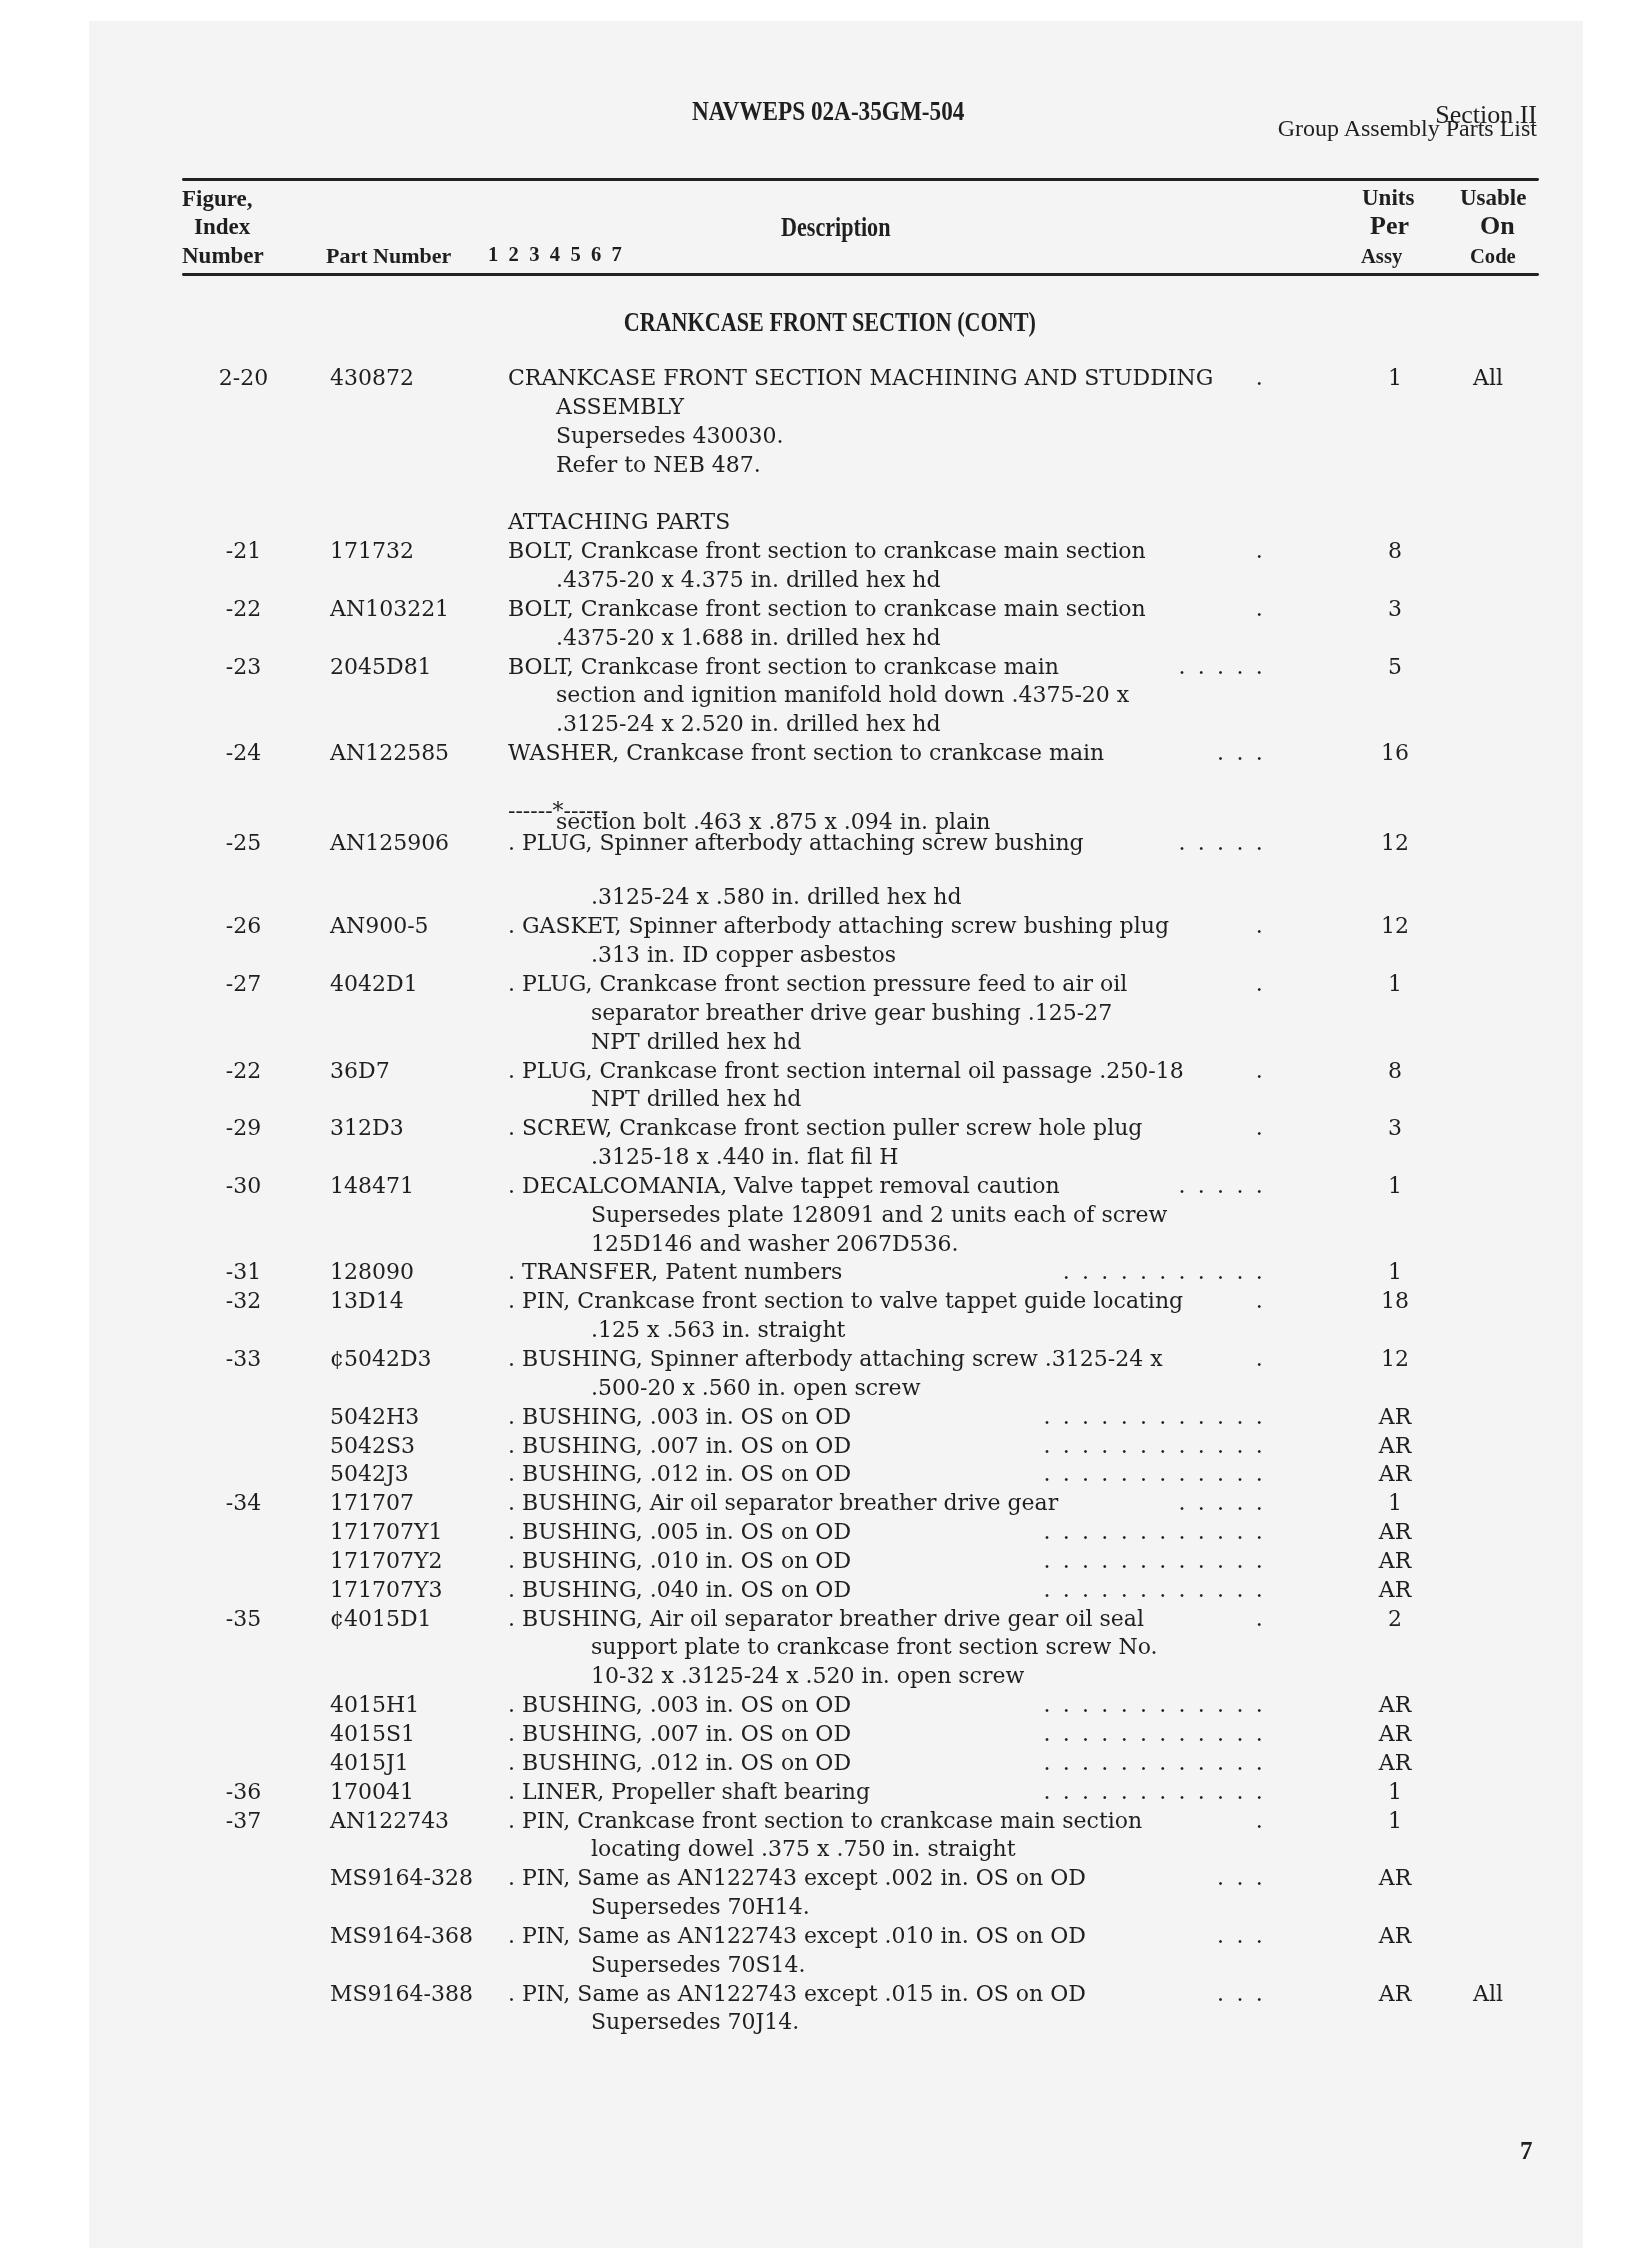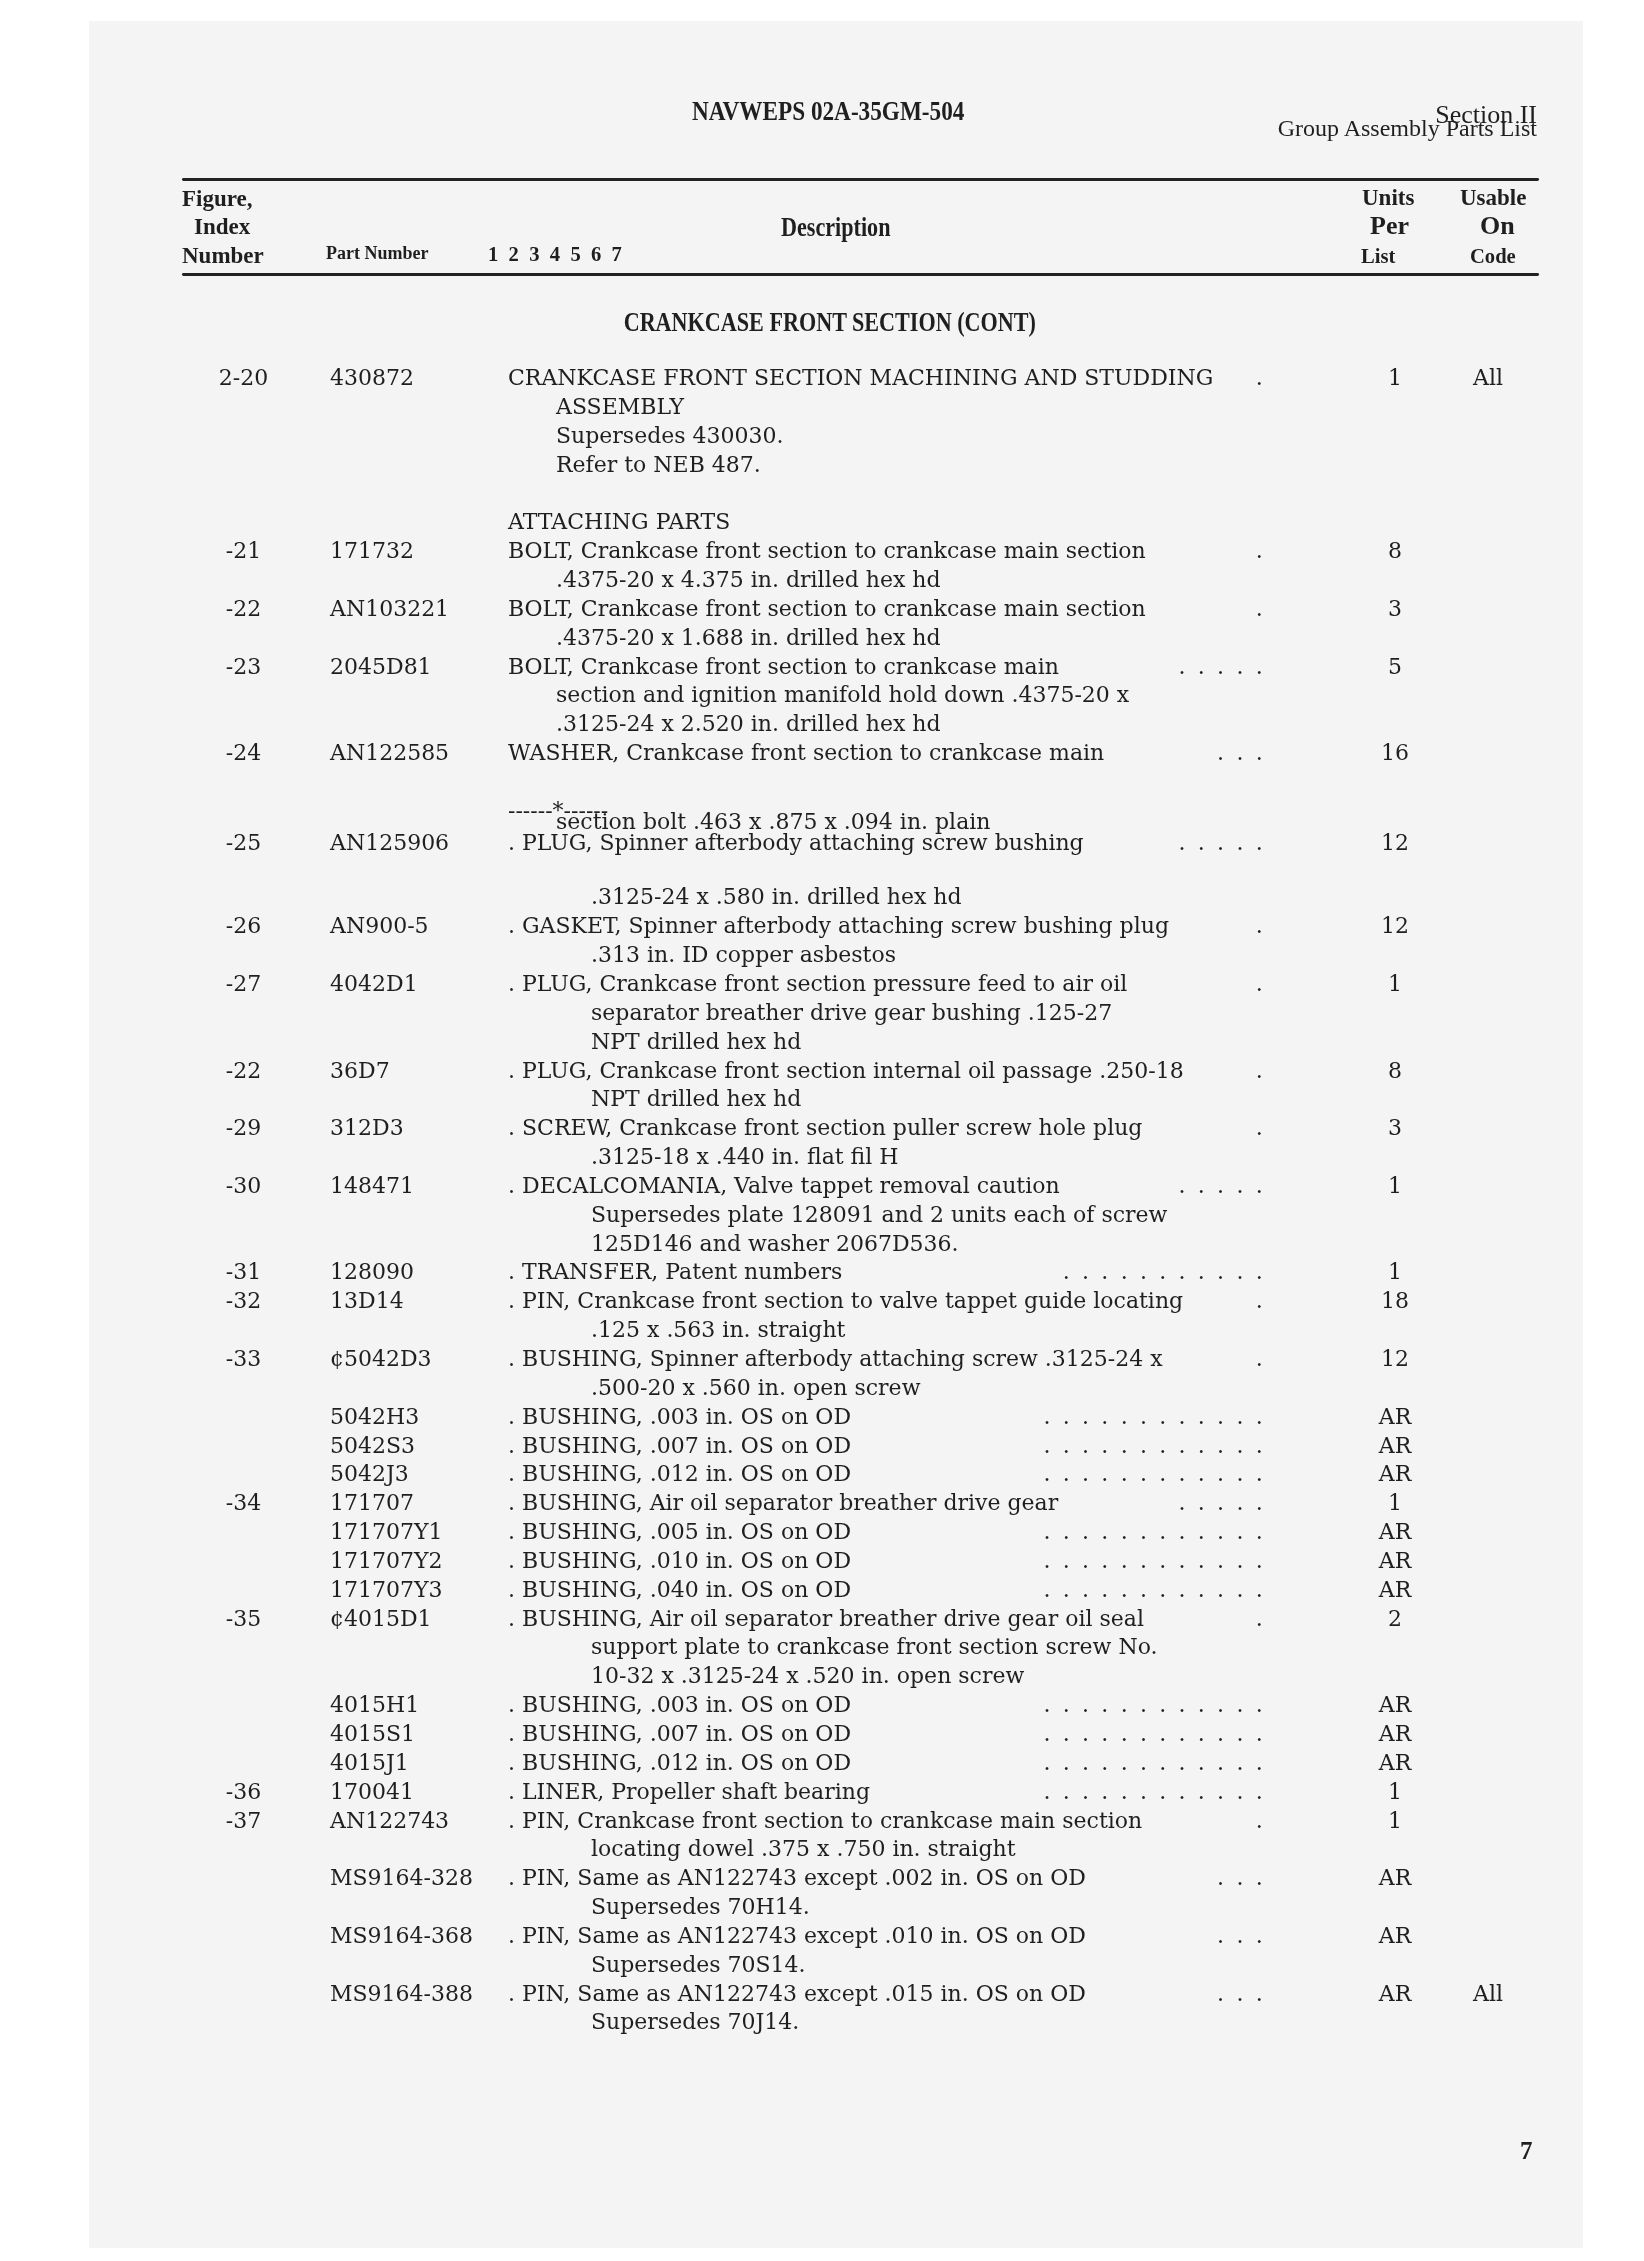--- a/index.html
+++ b/index.html
@@ -58,26 +58,26 @@
 
 <div class="abs doc-id">NAVWEPS 02A-35GM-504</div>
 <div class="abs section-no">Section II</div>
 <div class="abs section-name">Group Assembly Parts List</div>
 
 <div class="rule top"></div>
 
 <div class="abs hdr" style="left:182px; top:186px;">Figure,</div>
 <div class="abs hdr" style="left:194px; top:214px;">Index</div>
 <div class="abs hdr" style="left:182px; top:243px;">Number</div>
-<div class="abs hdr" style="left:326px; top:243px; font-size:18px;">Part Number</div>
+<div class="abs hdr" style="left:326px; top:243px; font-size:22px;">Part Number</div>
 <div class="abs hdr" style="left:488px; top:243px; font-size:20.6px;">1  2  3  4  5  6  7</div>
 <div class="abs hdr" style="left:781px; top:212px; font-size:27px; transform:scaleX(0.82); transform-origin:0 0;">Description</div>
 <div class="abs hdr" style="left:1362px; top:185px;">Units</div>
 <div class="abs hdr" style="left:1370px; top:211px; font-size:26px;">Per</div>
-<div class="abs hdr hdr-small" style="left:1361px; top:245px;">List</div>
+<div class="abs hdr hdr-small" style="left:1361px; top:245px;">Assy</div>
 <div class="abs hdr" style="left:1460px; top:185px;">Usable</div>
 <div class="abs hdr" style="left:1480px; top:211px; font-size:26px;">On</div>
 <div class="abs hdr hdr-small" style="left:1470px; top:245px;">Code</div>
 
 <div class="rule bottom"></div>
 
 <div class="abs section-title">CRANKCASE FRONT SECTION (CONT)</div>
 
 <div id="parts-list">
     <div class="line" style="top: 363px;">

